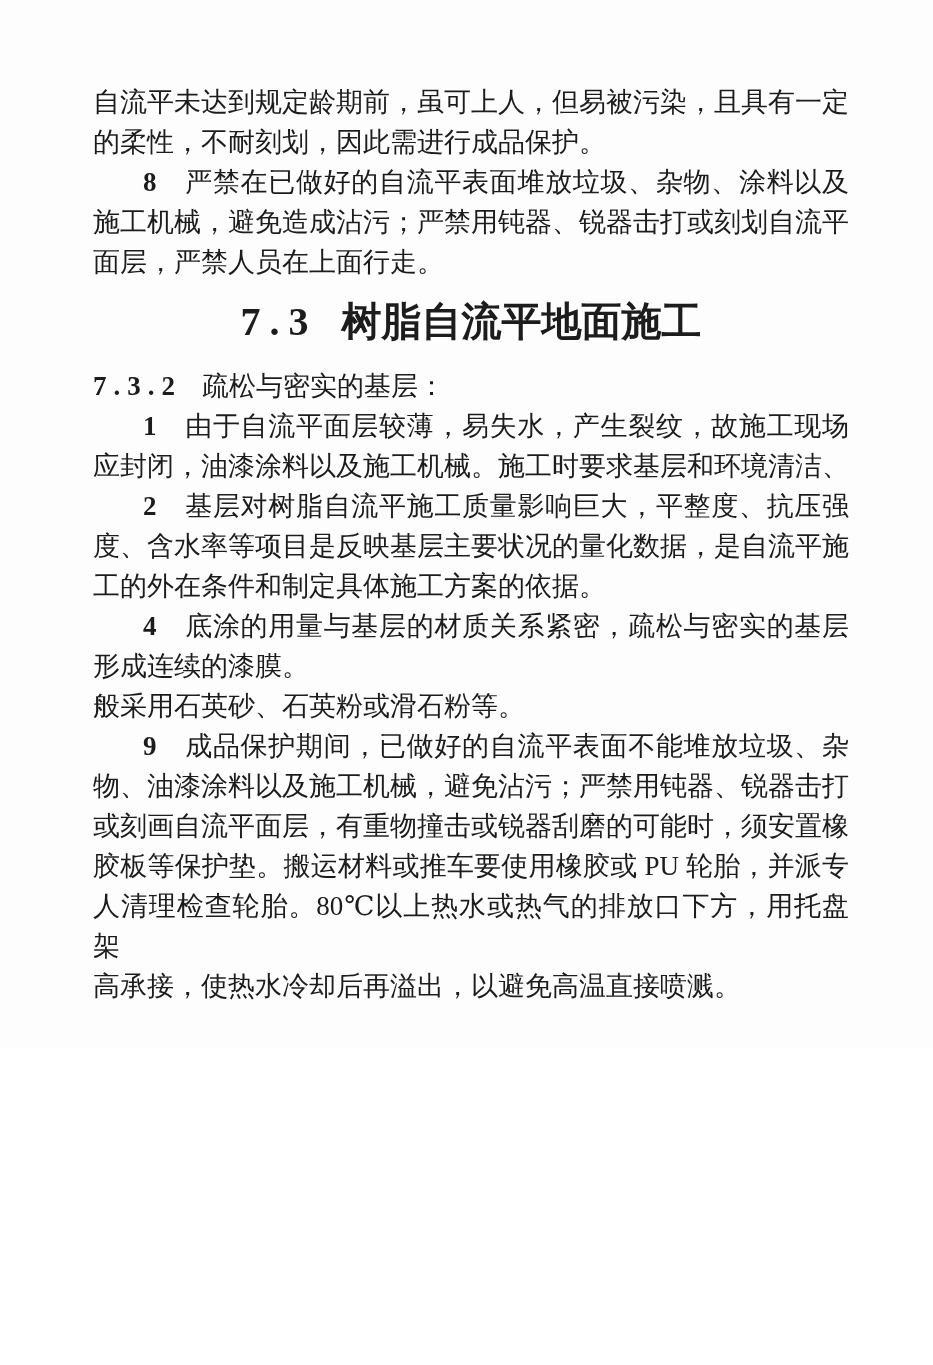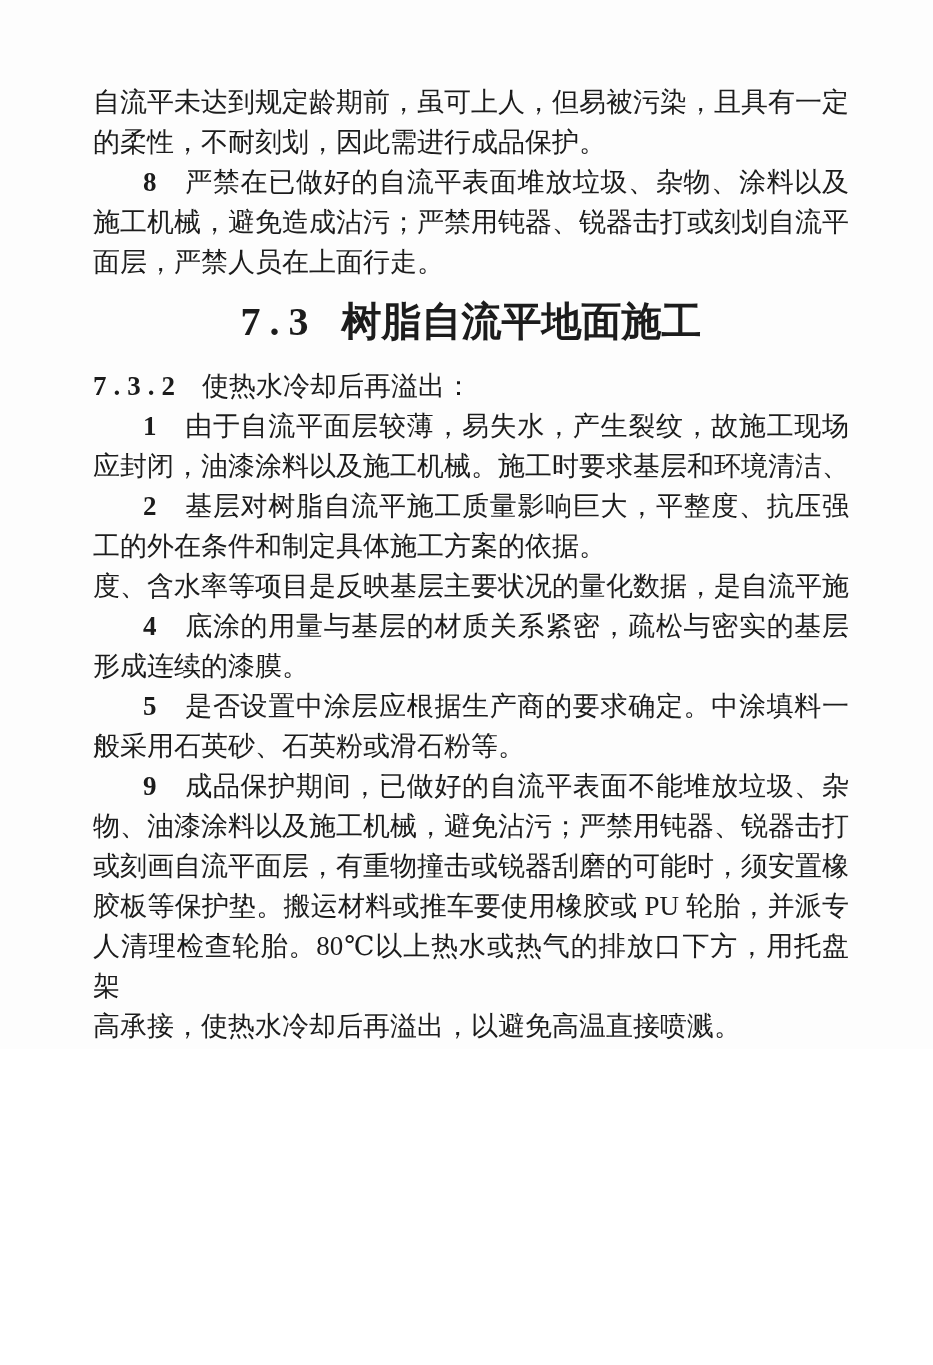--- a/index.html
+++ b/index.html
@@ -91,29 +91,28 @@
 
 <div class="page">
 
   <div class="content" id="content">
       <div class="line fill">自流平未达到规定龄期前，虽可上人，但易被污染，且具有一定</div>
       <div class="line">的柔性，不耐刻划，因此需进行成品保护。</div>
       <div class="line fill first"><span class="num">8</span><span class="t">严禁在已做好的自流平表面堆放垃圾、杂物、涂料以及</span></div>
       <div class="line fill">施工机械，避免造成沾污；严禁用钝器、锐器击打或刻划自流平</div>
       <div class="line">面层，严禁人员在上面行走。</div>
       <div class="heading"><span class="h-num">7.3</span><span class="h-title">树脂自流平地面施工</span></div>
-      <div class="line clause"><span class="num">7.3.2</span><span class="t">使热水冷却后再溢出：</span></div>
+      <div class="line clause"><span class="num">7.3.2</span><span class="t">疏松与密实的基层：</span></div>
       <div class="line fill first"><span class="num">1</span><span class="t">由于自流平面层较薄，易失水，产生裂纹，故施工现场</span></div>
       <div class="line fill">应封闭，油漆涂料以及施工机械。施工时要求基层和环境清洁、</div>
       <div class="line fill first"><span class="num">2</span><span class="t">基层对树脂自流平施工质量影响巨大，平整度、抗压强</span></div>
+      <div class="line fill">度、含水率等项目是反映基层主要状况的量化数据，是自流平施</div>
       <div class="line">工的外在条件和制定具体施工方案的依据。</div>
-      <div class="line fill">度、含水率等项目是反映基层主要状况的量化数据，是自流平施</div>
       <div class="line fill first"><span class="num">4</span><span class="t">底涂的用量与基层的材质关系紧密，疏松与密实的基层</span></div>
       <div class="line">形成连续的漆膜。</div>
-      <div class="line fill first"><span class="num">5</span><span class="t">是否设置中涂层应根据生产商的要求确定。中涂填料一</span></div>
       <div class="line">般采用石英砂、石英粉或滑石粉等。</div>
       <div class="line fill first"><span class="num">9</span><span class="t">成品保护期间，已做好的自流平表面不能堆放垃圾、杂</span></div>
       <div class="line fill">物、油漆涂料以及施工机械，避免沾污；严禁用钝器、锐器击打</div>
       <div class="line fill">或刻画自流平面层，有重物撞击或锐器刮磨的可能时，须安置橡</div>
       <div class="line fill">胶板等保护垫。搬运材料或推车要使用橡胶或 PU 轮胎，并派专</div>
       <div class="line fill">人清理检查轮胎。80℃以上热水或热气的排放口下方，用托盘架</div>
       <div class="line">高承接，使热水冷却后再溢出，以避免高温直接喷溅。</div>
     </div>
 
   <div class="page-num">37</div>

